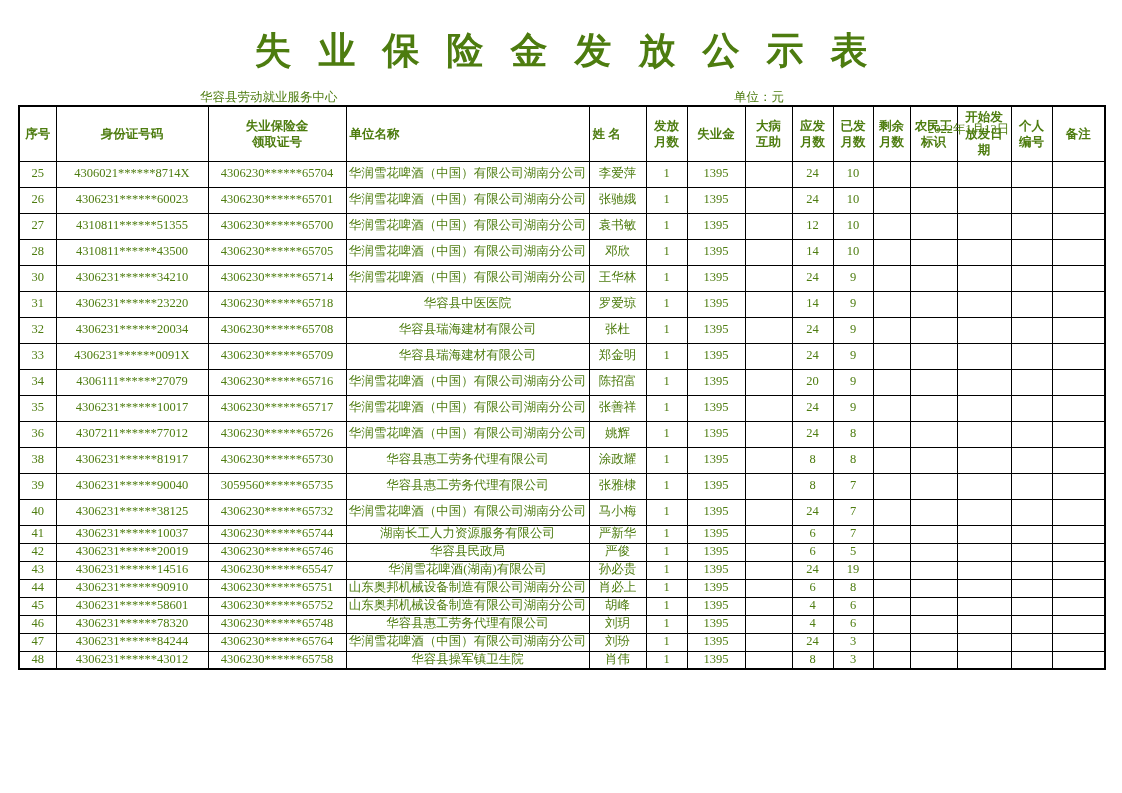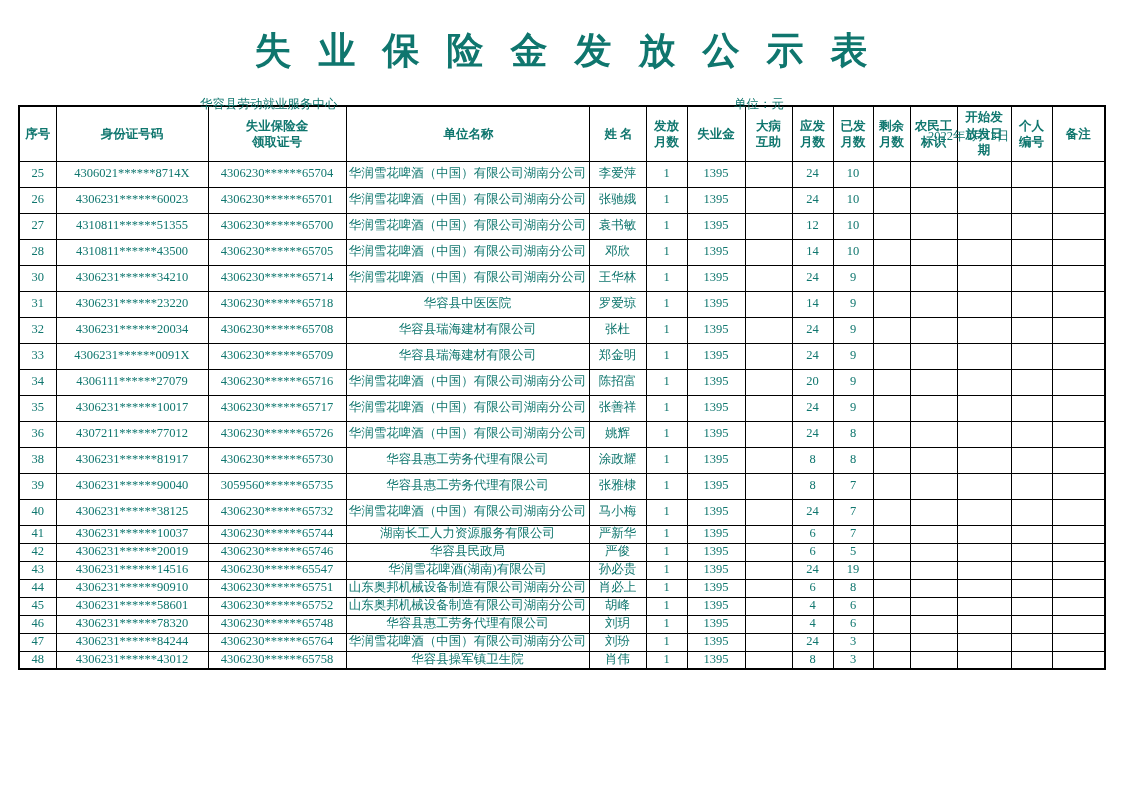--- a/index.html
+++ b/index.html
@@ -4,39 +4,39 @@
 <style>
   * { margin: 0; padding: 0; box-sizing: border-box; }
   html, body { background: #e8e8e8; }
   .page {
     position: relative;
     width: 1122px;
     height: 793px;
     background: #ffffff;
     margin: 0 auto;
     overflow: hidden;
-    color: #0f766e;
+    color: #4d7c0f;
     font-family: "Liberation Serif", "DejaVu Serif", serif;
   }
   .title {
     margin-top: 26px;
     text-align: center;
     font-size: 37px;
     font-weight: bold;
     letter-spacing: 27px;
     padding-left: 27px; 
     white-space: nowrap;
   }
   .subtitle {
     position: relative;
     height: 17px;
     margin-top: 9px;
     font-size: 12.5px;
   }
-  .subtitle span { position: absolute; top: 11px; white-space: nowrap; text-align: center; }
+  .subtitle span { position: absolute; top: 4px; white-space: nowrap; text-align: center; }
   .org  { left: 200px; }
   .unit { left: 686px; margin-left: 48px; }
   .date { left: 928px; margin-top: 32px; }
   table.grid {
     table-layout: fixed;
     border-collapse: collapse;
     width: 1086px;
     margin-left: 18px;
     margin-top: 3px;
     border: 2px solid #000;
@@ -49,21 +49,21 @@
     padding: 0 1px;
   }
   table.grid th {
     font-size: 12.5px;
     font-weight: bold;
     white-space: pre-line;
     line-height: 1.3;
     height: 55px;
   }
   
-  table.grid th.th-left { text-align: center; padding-left: 3px; }
+  table.grid th.th-left { text-align: left; padding-left: 3px; }
   table.grid td {
     font-size: 12.5px;
     line-height: 1.1;
     white-space: nowrap;
   }
   tr.tall  td { height: 26px; }
   tr.short td { height: 18px; }
 </style>
 </head>
 <body>

